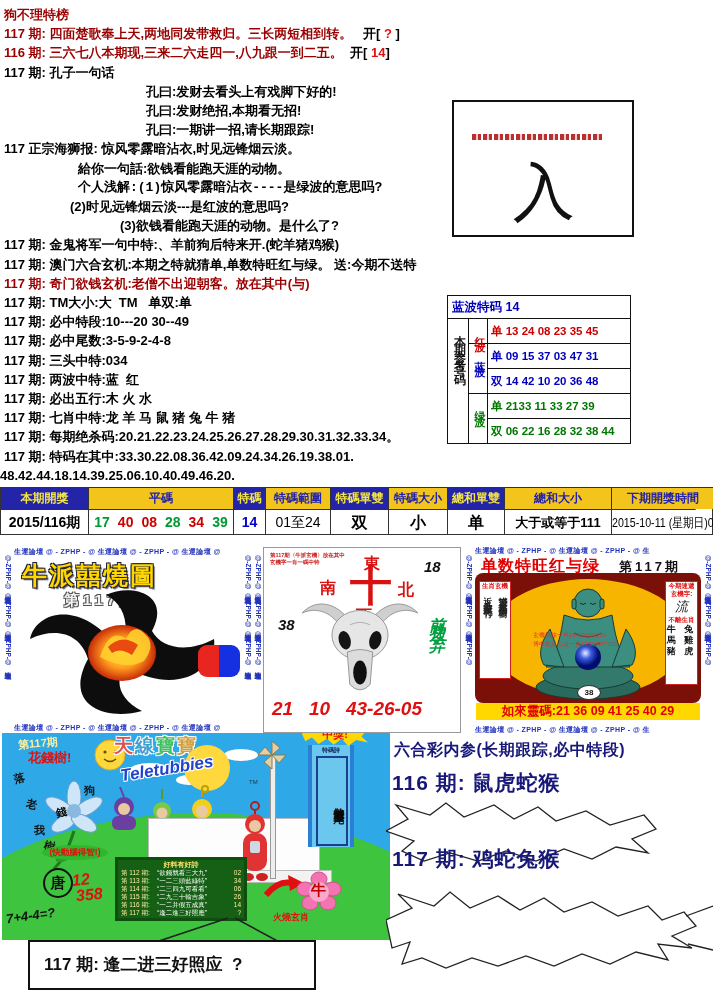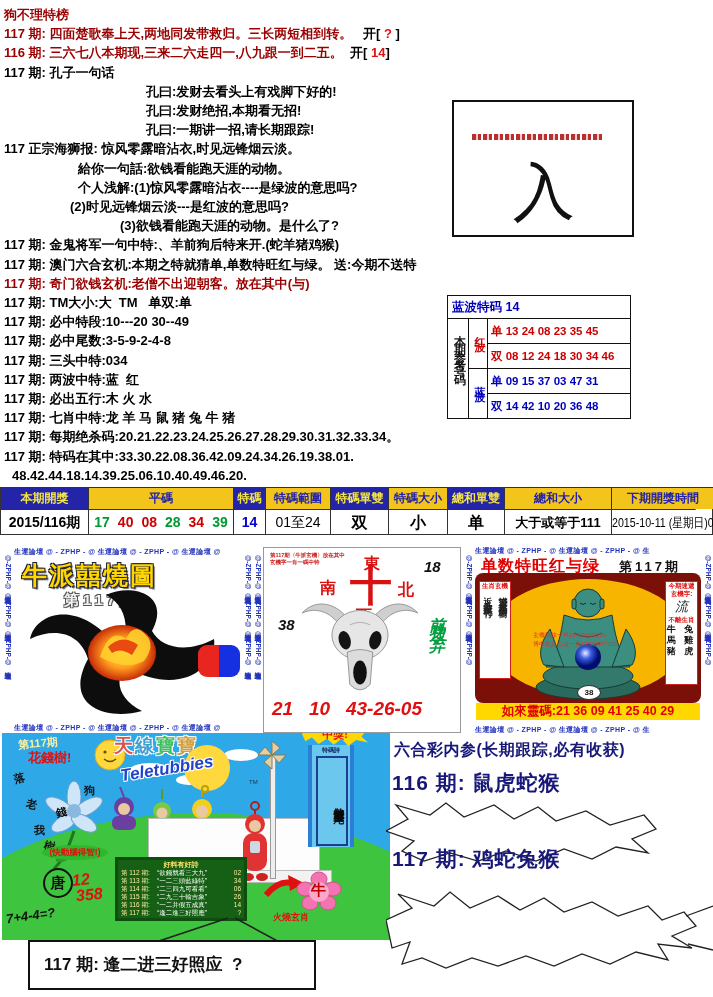--- a/index.html
+++ b/index.html
@@ -131,60 +131,66 @@
   <div id="top-lines">
       <div class="tline" style="padding-left: 4px;"><span style="color: rgb(154, 0, 0);">狗不理特榜</span></div>
       <div class="tline" style="padding-left: 4px;"><span style="color: rgb(154, 0, 0);">117 期:</span><span style="color: rgb(154, 0, 0);"> 四面楚歌奉上天,两地同发带救归。三长两短相到转。</span><span style="color: rgb(0, 0, 0);">   开[</span><span style="color: rgb(224, 16, 16);"> ? </span><span style="color: rgb(0, 0, 0);">]</span></div>
       <div class="tline" style="padding-left: 4px;"><span style="color: rgb(154, 0, 0);">116 期:</span><span style="color: rgb(154, 0, 0); text-align: center;"> 三六七八本期现,三来二六走四一,八九跟一到二五。</span><span style="color: rgb(0, 0, 0);">  开[</span><span style="color: rgb(224, 16, 16);"> 14</span><span style="color: rgb(0, 0, 0);">]</span></div>
       <div class="tline" style="padding-left: 4px;"><span style="color: rgb(0, 0, 0);">117 期:</span><span style="color: rgb(0, 0, 0);"> 孔子一句话</span></div>
       <div class="tline" style="padding-left: 146px;"><span style="color: rgb(0, 0, 0);">孔曰:发财去看头上有戏脚下好的!</span></div>
       <div class="tline" style="padding-left: 146px;"><span style="color: rgb(0, 0, 0);">孔曰:发财绝招,本期看无招!</span></div>
       <div class="tline" style="padding-left: 146px;"><span style="color: rgb(0, 0, 0);">孔曰:一期讲一招,请长期跟踪!</span></div>
       <div class="tline" style="padding-left: 4px;"><span style="color: rgb(0, 0, 0);">117 正宗海狮报:</span><span style="color: rgb(0, 0, 0);"> 惊风零露暗沾衣,时见远锋烟云淡。</span></div>
       <div class="tline" style="padding-left: 78px;"><span style="color: rgb(0, 0, 0);">給你一句話:欲钱看能跑天涯的动物。</span></div>
-      <div class="tline" style="padding-left: 78px;"><span style="color: rgb(0, 0, 0);">个人浅解:(1)惊风零露暗沾衣----是绿波的意思吗?</span></div>
+      <div class="tline" style="padding-left: 78px; font-family: Liberation Mono, monospace;"><span style="color: rgb(0, 0, 0);">个人浅解:(1)惊风零露暗沾衣----是绿波的意思吗?</span></div>
       <div class="tline" style="padding-left: 70px;"><span style="color: rgb(0, 0, 0);">(2)时见远锋烟云淡---是红波的意思吗?</span></div>
       <div class="tline" style="padding-left: 120px;"><span style="color: rgb(0, 0, 0);">(3)欲钱看能跑天涯的动物。是什么了?</span></div>
       <div class="tline" style="padding-left: 4px;"><span style="color: rgb(0, 0, 0);">117 期:</span><span style="color: rgb(0, 0, 0);"> 金鬼将军一句中特:、羊前狗后特来开.(蛇羊猪鸡猴)</span></div>
       <div class="tline" style="padding-left: 4px;"><span style="color: rgb(0, 0, 0);">117 期:</span><span style="color: rgb(0, 0, 0);"> 澳门六合玄机:本期之特就猜单,单数特旺红与绿。 送:今期不送特</span></div>
       <div class="tline" style="padding-left: 4px;"><span style="color: rgb(154, 0, 0);">117 期:</span><span style="color: rgb(154, 0, 0);"> 奇门欲钱玄机:老僧不出迎朝客。放在其中(与)</span></div>
       <div class="tline" style="padding-left: 4px;"><span style="color: rgb(0, 0, 0);">117 期:</span><span style="color: rgb(0, 0, 0);"> TM大小:大  TM   单双:单</span></div>
       <div class="tline" style="padding-left: 4px;"><span style="color: rgb(0, 0, 0);">117 期:</span><span style="color: rgb(0, 0, 0);"> 必中特段:10---20 30--49</span></div>
       <div class="tline" style="padding-left: 4px;"><span style="color: rgb(0, 0, 0);">117 期:</span><span style="color: rgb(0, 0, 0);"> 必中尾数:3-5-9-2-4-8</span></div>
       <div class="tline" style="padding-left: 4px;"><span style="color: rgb(0, 0, 0);">117 期:</span><span style="color: rgb(0, 0, 0);"> 三头中特:034</span></div>
       <div class="tline" style="padding-left: 4px;"><span style="color: rgb(0, 0, 0);">117 期:</span><span style="color: rgb(0, 0, 0);"> 两波中特:蓝  红</span></div>
       <div class="tline" style="padding-left: 4px;"><span style="color: rgb(0, 0, 0);">117 期:</span><span style="color: rgb(0, 0, 0);"> 必出五行:木 火 水</span></div>
       <div class="tline" style="padding-left: 4px;"><span style="color: rgb(0, 0, 0);">117 期:</span><span style="color: rgb(0, 0, 0);"> 七肖中特:龙 羊 马 鼠 猪 兔 牛 猪</span></div>
       <div class="tline" style="padding-left: 4px;"><span style="color: rgb(0, 0, 0);">117 期:</span><span style="color: rgb(0, 0, 0);"> 每期绝杀码:20.21.22.23.24.25.26.27.28.29.30.31.32.33.34。</span></div>
       <div class="tline" style="padding-left: 4px;"><span style="color: rgb(0, 0, 0);">117 期:</span><span style="color: rgb(0, 0, 0);"> 特码在其中:33.30.22.08.36.42.09.24.34.26.19.38.01.</span></div>
-      <div class="tline" style="padding-left: 12px;"><span style="color: rgb(0, 0, 0);">48.42.44.18.14.39.25.06.10.40.49.46.20.</span></div>
+      <div class="tline" style="padding-left: 0px;"><span style="color: rgb(0, 0, 0);">48.42.44.18.14.39.25.06.10.40.49.46.20.</span></div>
     </div>
 
   <div id="ru-box" class="abs">
     <div class="red-scribble"></div>
     <div id="ru-char">入</div>
   </div>
 
   <div id="color-table" class="abs">
     <div id="ct-title">蓝波特码 14</div>
     <div id="ct-body">
       <div id="ct-side">本期参考号码</div>
       <div id="ct-groups">
           <div class="ct-group">
             <span class="ct-wave" style="color: rgb(204, 0, 0);">红波</span>
             <div class="ct-vals">
               <div class="ct-val" style="color: rgb(204, 0, 0);">单 13 24 08 23 35 45</div>
-              <div class="ct-val" style="color: rgb(204, 0, 0);">双 08 12 24 18 30 34 46</div>
             </div>
           </div>
           <div class="ct-group">
             <span class="ct-wave" style="color: rgb(0, 0, 187);">蓝波</span>
             <div class="ct-vals">
               <div class="ct-val" style="color: rgb(0, 0, 187);">单 09 15 37 03 47 31</div>
               <div class="ct-val" style="color: rgb(0, 0, 187);">双 14 42 10 20 36 48</div>
+            </div>
+          </div>
+          <div class="ct-group">
+            <span class="ct-wave" style="color: rgb(0, 119, 0);">绿波</span>
+            <div class="ct-vals">
+              <div class="ct-val" style="color: rgb(0, 119, 0);">单 2133 11 33 27 39</div>
+              <div class="ct-val" style="color: rgb(0, 119, 0);">双 06 22 16 28 32 38 44</div>
             </div>
           </div>
         </div>
     </div>
   </div>
 
   <div id="results-table" class="abs">
     <div id="rt-head">
         <div class="hb" style="width: 88px; flex: 0 0 auto;">本期開獎</div>
         <div class="hy" style="width: 145px; flex: 0 0 auto;">平碼</div>
@@ -444,21 +450,21 @@
         <ellipse cx="37" cy="18" rx="8" ry="7"></ellipse>
           <ellipse cx="14" cy="32" rx="8" ry="7"></ellipse>
         <ellipse cx="32" cy="32" rx="8" ry="7"></ellipse>
       </g>
       <circle cx="23" cy="21" r="10" fill="#f9a8cc"></circle>
     </svg>
     <div class="abs" style="left:309px;top:148px;font-size:15px;font-weight:700;color:#c00000;">牛</div>
     <div id="flower-cap">火燒玄肖</div>
   </div>
 
-  <div class="abs" id="nc-title">六合彩内参(长期跟踪,必有收获)</div>
+  <div class="abs" id="nc-title">六合彩内参(长期跟踪,必中特段)</div>
   <div class="nc-line" style="left:392px;top:769px;">116 期: 鼠虎蛇猴</div>
   <div class="nc-line" style="left:392px;top:845px;">117 期: 鸡蛇兔猴</div>
   <svg id="bursts" class="abs" width="327" height="200" viewBox="0 0 327 200">
     <polygon points="0,33 22,21 10,7 44,17 60,5 78,19 108,7 128,21 152,9 170,23 200,13 224,27 258,17 270,31 246,41 262,55 230,49 206,61 178,51 150,63 120,53 92,63 64,55 38,63 16,53 28,43" fill="#fff" stroke="#222" stroke-width="1.3"></polygon>
     <polygon points="0,122 26,110 12,96 48,108 64,94 84,110 112,98 134,112 158,100 178,114 206,104 232,118 262,108 276,122 298,114 310,128 286,138 306,150 272,146 282,162 250,154 224,166 196,156 168,168 140,158 112,168 86,160 60,170 36,160 16,166 24,144 6,150" fill="#fff" stroke="#222" stroke-width="1.3"></polygon>
     <line x1="300" y1="118" x2="327" y2="108" stroke="#222" stroke-width="1.3"></line>
     <line x1="302" y1="146" x2="327" y2="152" stroke="#222" stroke-width="1.3"></line>
   </svg>
 
   <svg id="connectors" class="abs" width="180" height="32" viewBox="0 0 180 32">

